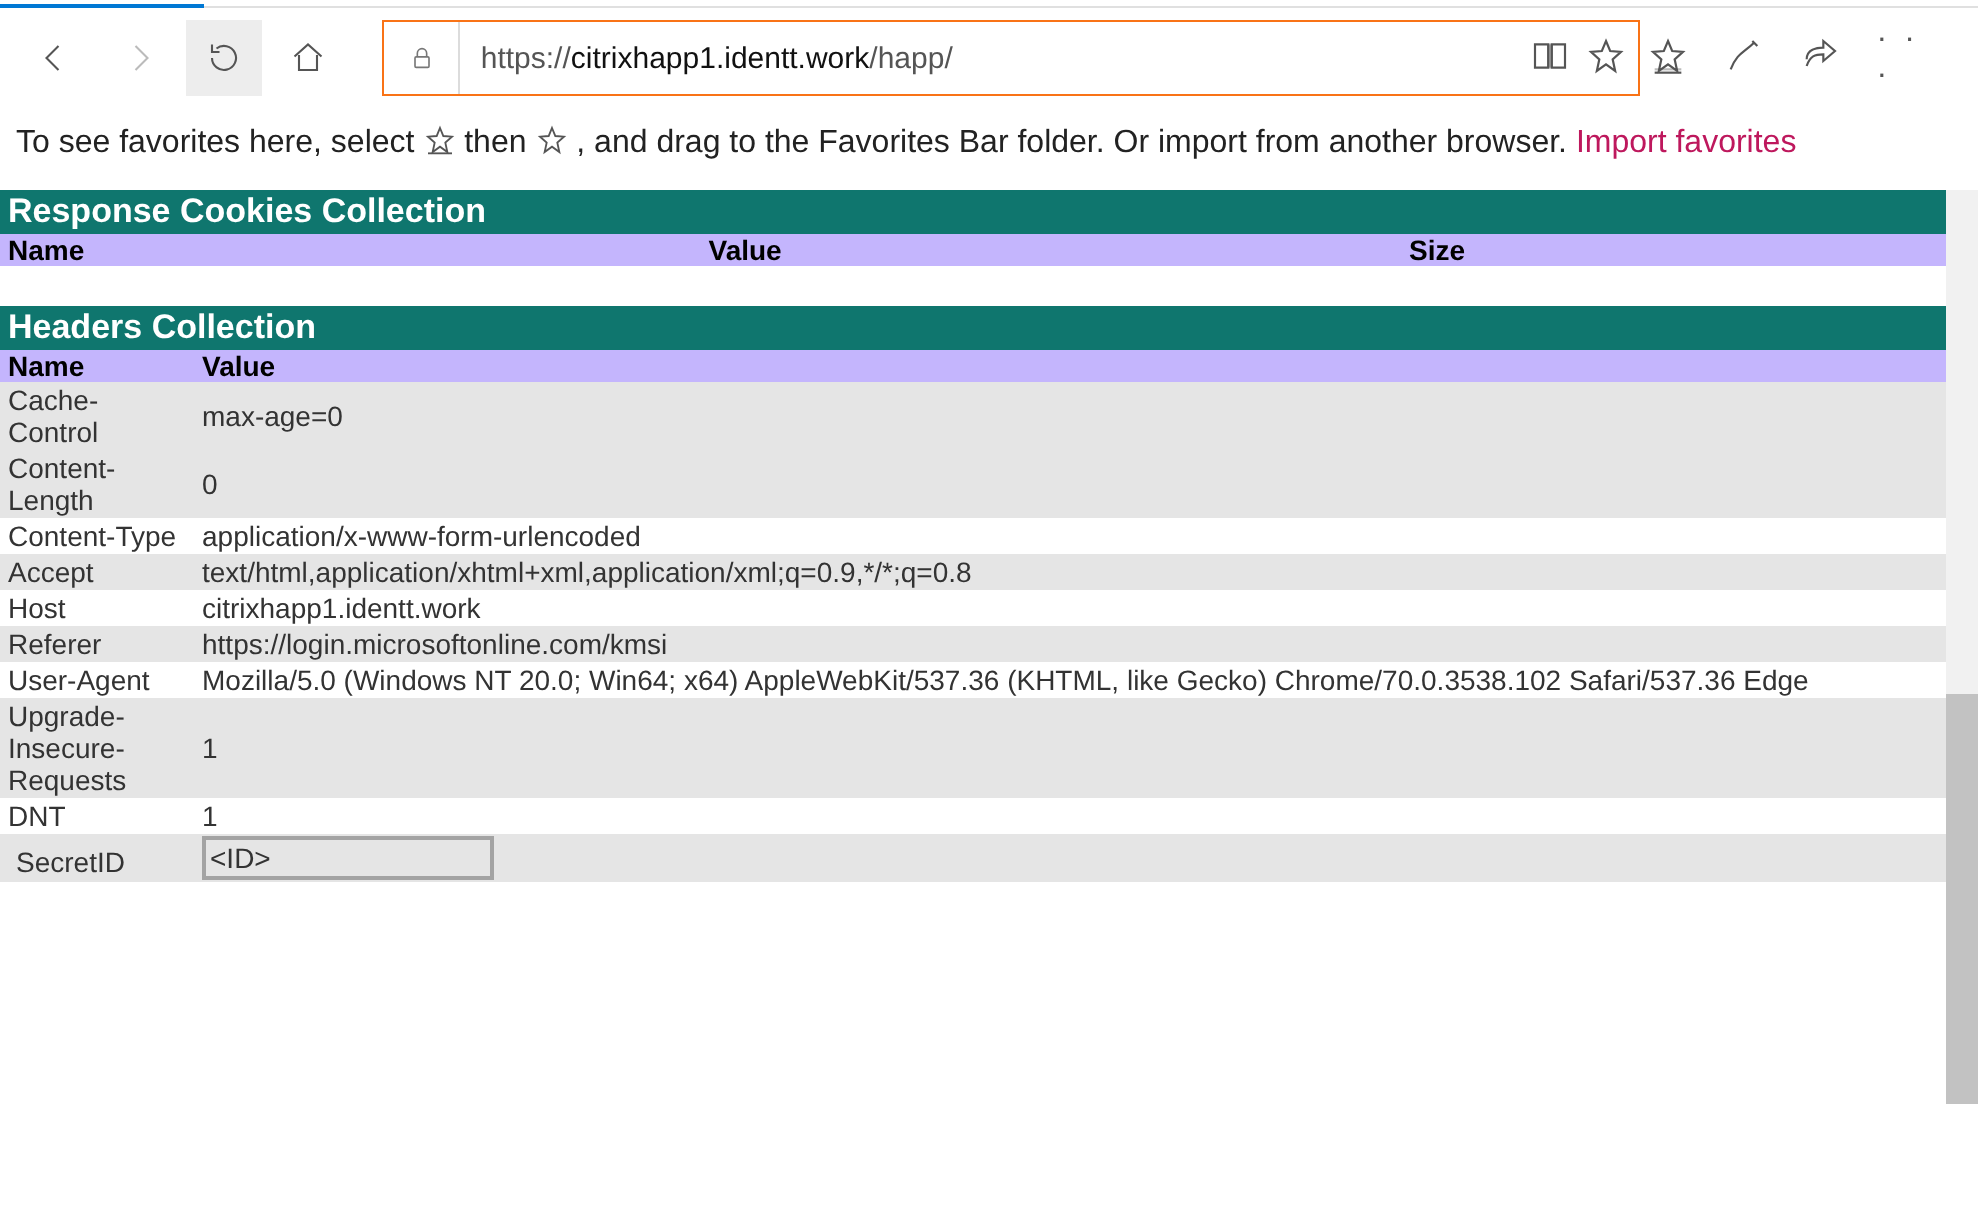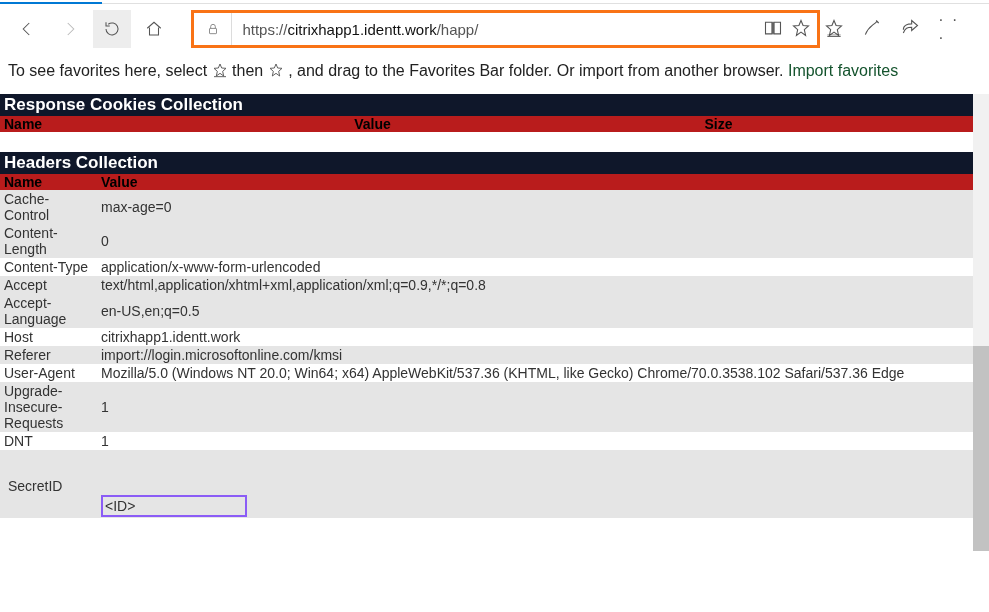--- a/index.html
+++ b/index.html
@@ -26,21 +26,21 @@
   .tbtn {
     width: 40px; height: 38px;
     display: flex; align-items: center; justify-content: center;
     color: #555;
   }
   .tbtn svg { width: 18px; height: 18px; stroke: #555; fill: none; stroke-width: 1.4; }
   .tbtn.refresh { background: #ededed; }
   .tbtn.disabled svg { stroke: #bbb; }
   .address-wrap {
     display: flex; align-items: center;
-    border: 3px solid #f97316;
+    border: 1px solid #f97316;
     height: 38px;
     margin-left: 14px;
     width: 656px;
   }
   .lock-box {
     width: 38px; display: flex; align-items: center; justify-content: center;
     border-right: 1px solid #dcdcdc;
     height: 100%;
   }
   .lock-box svg { width: 14px; height: 16px; stroke: #777; fill: none; stroke-width: 1.4; }
@@ -61,63 +61,62 @@
   
   .fav-bar {
     padding: 4px 8px 12px 8px;
     font-size: 16px;
     color: #222;
     white-space: nowrap;
     overflow: hidden;
   }
   .inline-star { display: inline-block; vertical-align: -2px; }
   .inline-star svg { width: 16px; height: 16px; stroke: #555; fill: none; stroke-width: 1.4; }
-  .import-link { color: #14532d; cursor: pointer; }
+  .import-link { color: #be185d; cursor: pointer; }
 
   
   .content-row { display: flex; }
   .content { flex: 1; }
   .scrollbar-col {
     width: 16px;
     background: #f1f1f1;
   }
   .scroll-thumb {
     margin-top: 252px;
     height: 205px;
     background: #c2c2c2;
   }
 
   
   .section-title {
-    background: #0f172a; color: #fff; font-weight: bold;
+    background: #0f766e; color: #fff; font-weight: bold;
     padding: 1px 4px; font-size: 17px;
     font-family: Arial, sans-serif;
   }
   table.data {
     width: 100%; border-collapse: collapse;
     font-family: Arial, sans-serif;
     font-size: 14px;
   }
   table.data th {
-    background: #b91c1c; color: #000; text-align: left;
+    background: #c4b5fd; color: #000; text-align: left;
     font-weight: bold; padding: 0 4px;
   }
   table.data td {
     padding: 1px 4px; vertical-align: middle;
   }
   table.data.cookies th.c1 { width: 36%; }
   table.data.cookies th.c2 { width: 36%; }
   table.data.headers th.c1 { width: 97px; }
   table.data.headers tr.alt td { background: #e5e5e5; }
   .gap { height: 20px; }
   .highlight-box {
-    border: 2px solid #8b5cf6; padding: 0 2px;
+    border: 2px solid #a3a3a3; padding: 0 2px;
     display: inline-block; min-width: 146px;
     line-height: 18px;
-    margin-top: 44px;
   }
   .last-row td { padding: 0; vertical-align: top; }
   .last-row .lbl { padding: 4px 4px 0 4px; }
 </style>
 </head>
 <body>
 
 <div class="top-strip">
   <div class="active-tab-indicator"></div>
 </div>
@@ -246,31 +245,27 @@
             <td>0</td>
           </tr>
       <tr>
             <td>Content-Type</td>
             <td>application/x-www-form-urlencoded</td>
           </tr>
       <tr class="alt">
             <td>Accept</td>
             <td>text/html,application/xhtml+xml,application/xml;q=0.9,*/*;q=0.8</td>
           </tr>
-      <tr class="alt">
-            <td>Accept-Language</td>
-            <td>en-US,en;q=0.5</td>
-          </tr>
       <tr>
             <td>Host</td>
             <td>citrixhapp1.identt.work</td>
           </tr>
       <tr class="alt">
             <td>Referer</td>
-            <td>import://login.microsoftonline.com/kmsi</td>
+            <td>https://login.microsoftonline.com/kmsi</td>
           </tr>
       <tr>
             <td>User-Agent</td>
             <td>Mozilla/5.0 (Windows NT 20.0; Win64; x64) AppleWebKit/537.36 (KHTML, like Gecko) Chrome/70.0.3538.102 Safari/537.36 Edge</td>
           </tr>
       <tr class="alt">
             <td>Upgrade-Insecure-Requests</td>
             <td>1</td>
           </tr>
       <tr>

